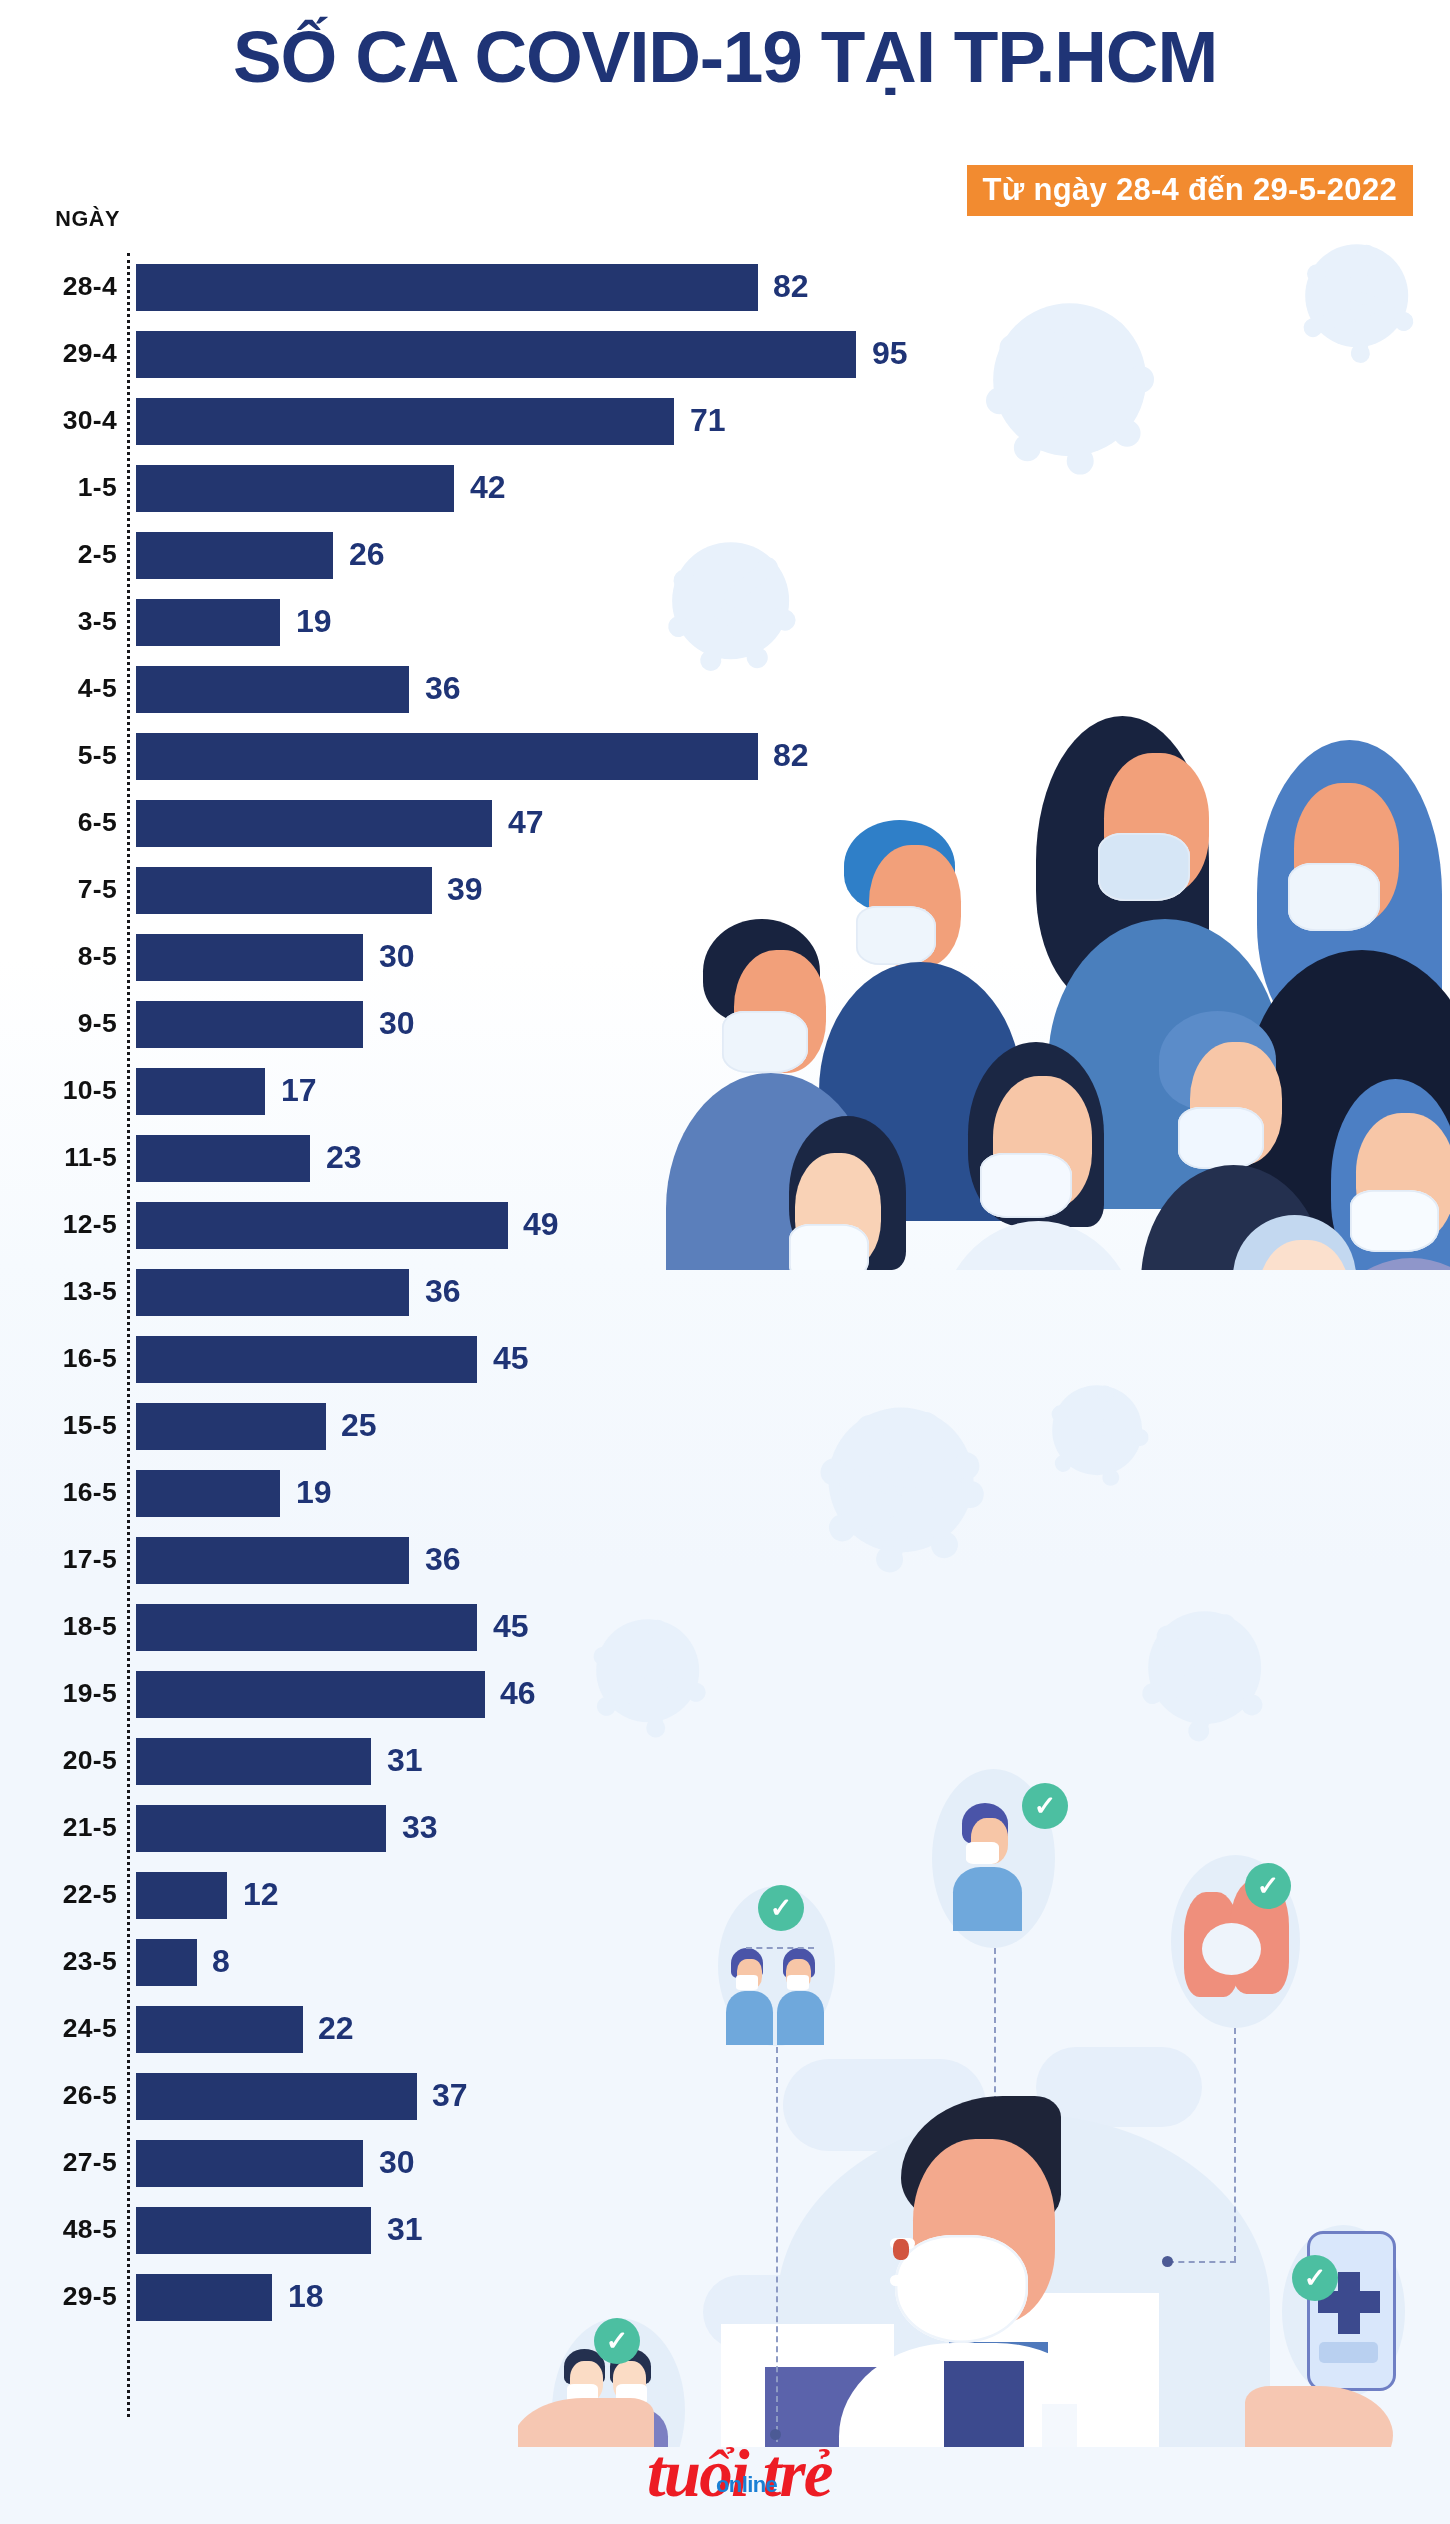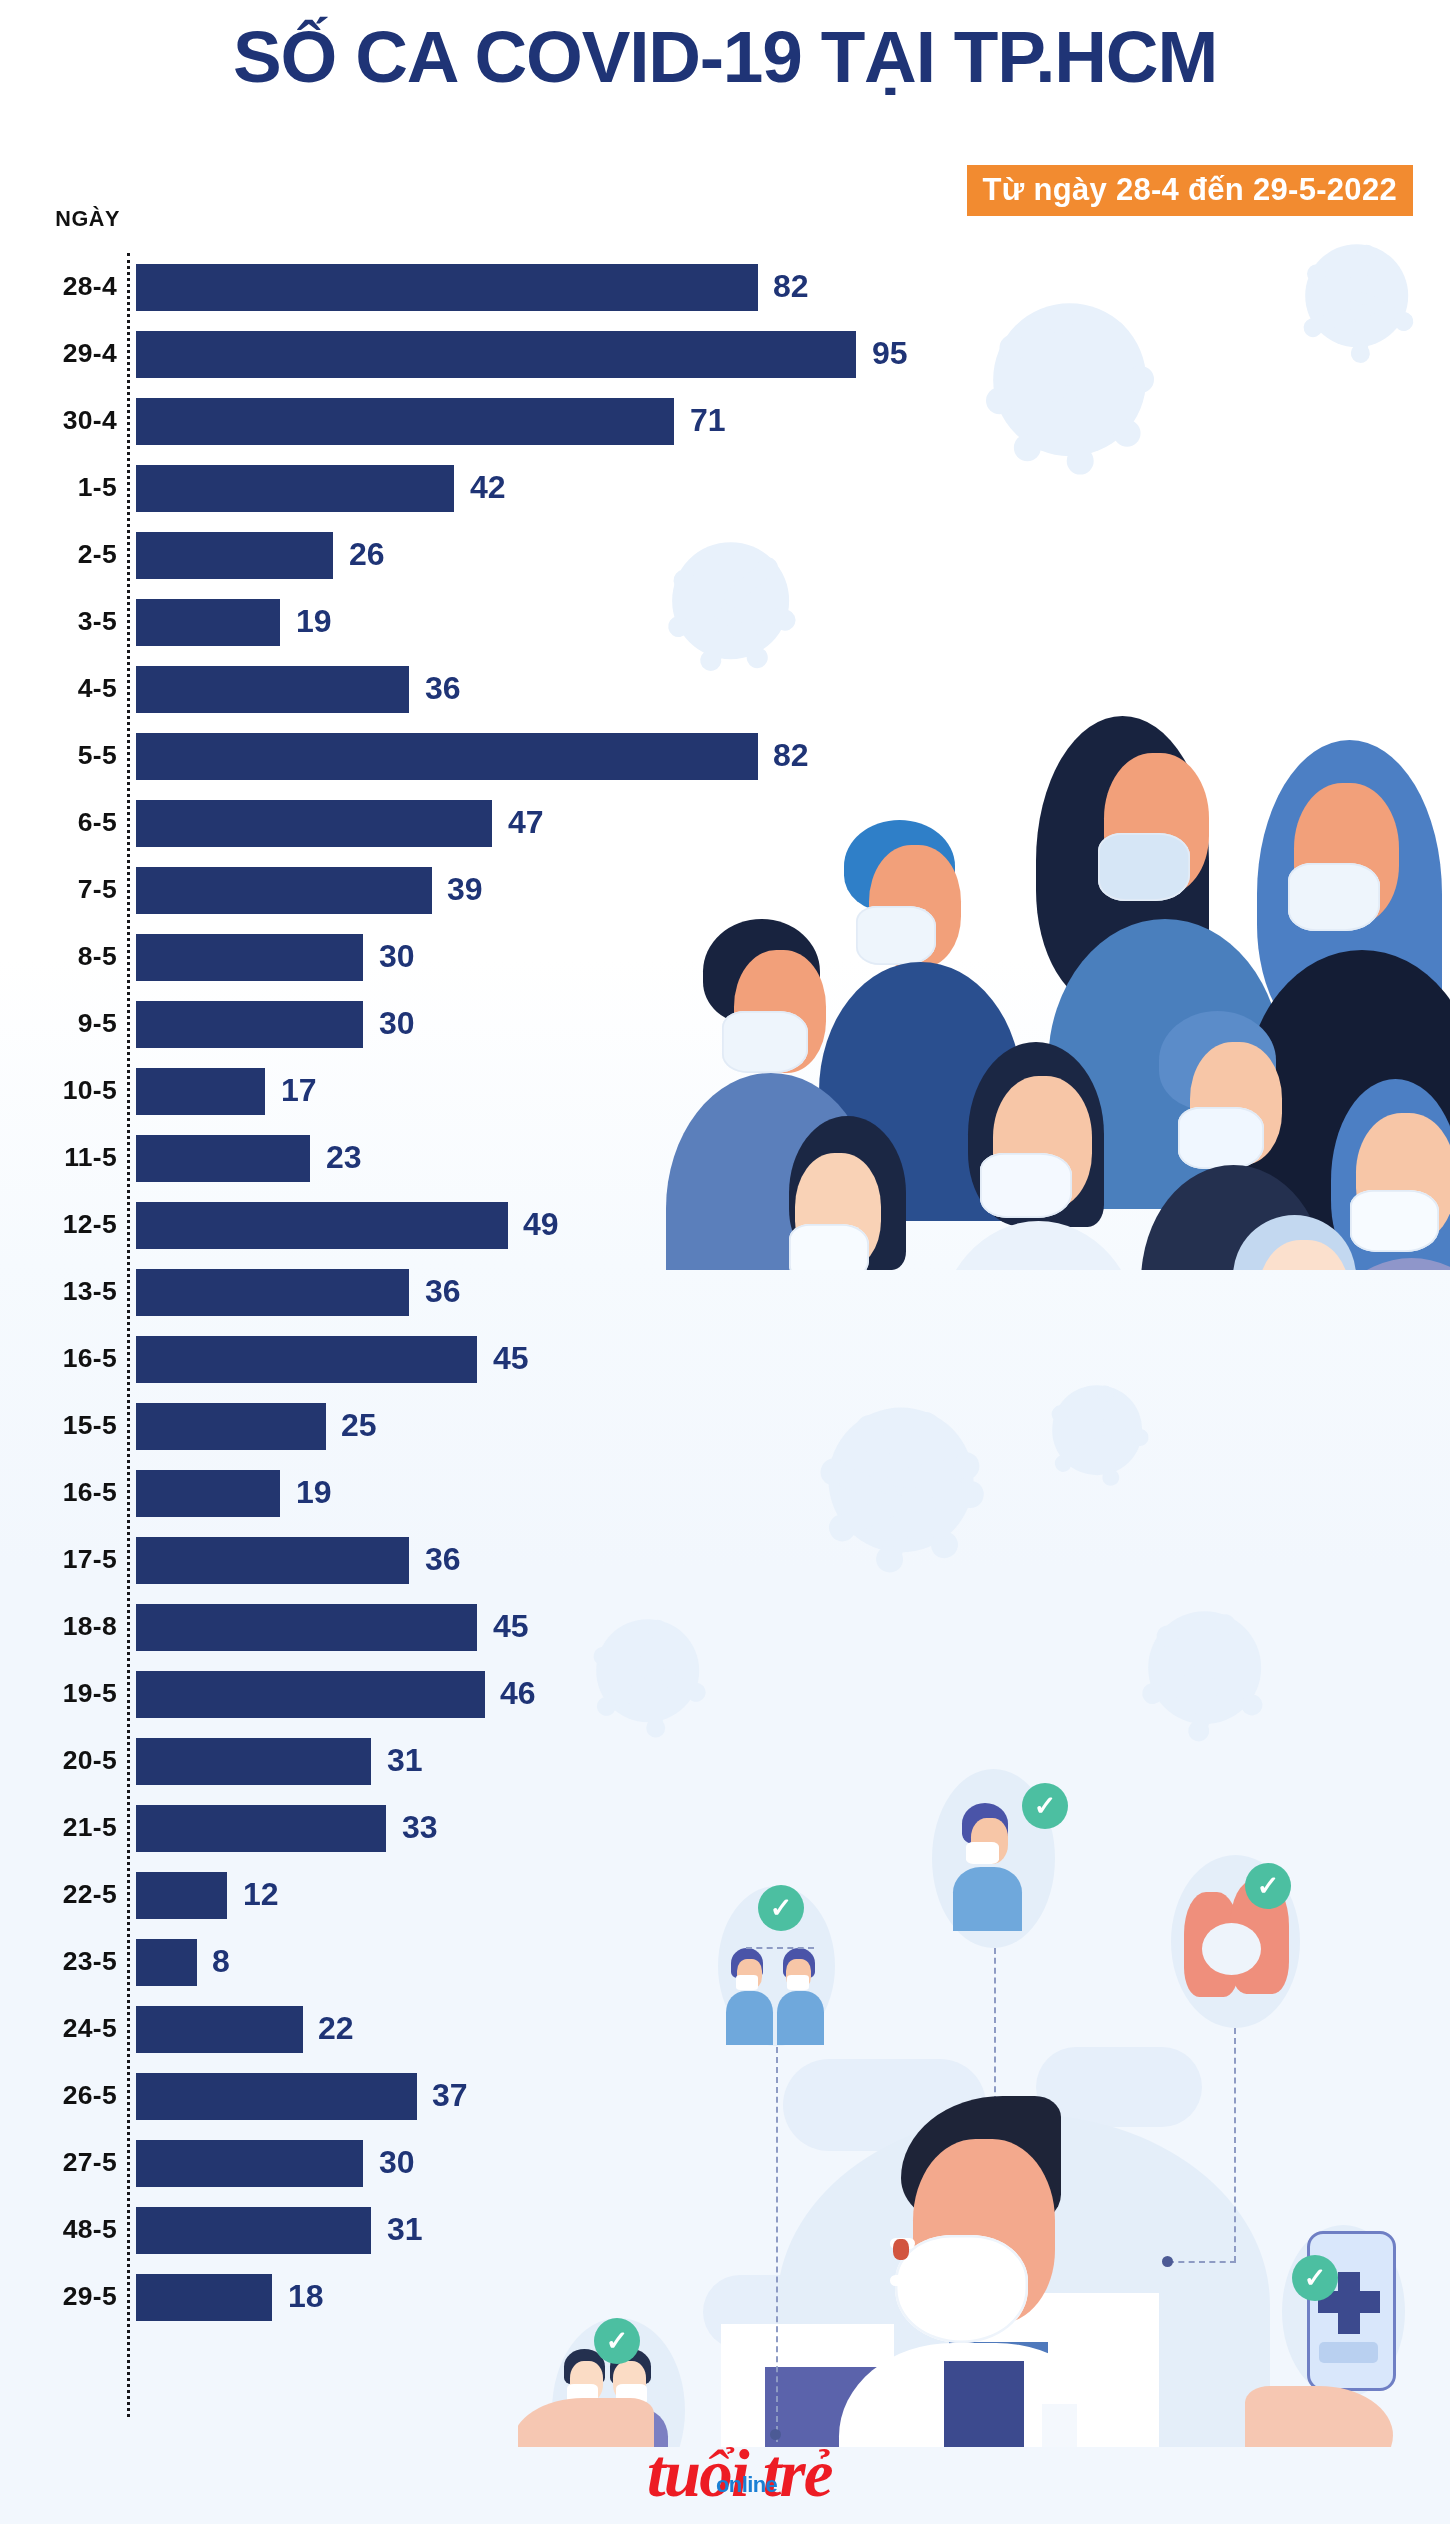--- a/index.html
+++ b/index.html
@@ -366,21 +366,21 @@
           <div class="daylabel">16-5</div>
           <div class="bar" style="width: 144px; background: rgb(35, 54, 111);"></div>
           <div class="val" style="left: 296px; color: rgb(31, 52, 118);">19</div>
         </div>
         <div class="row">
           <div class="daylabel">17-5</div>
           <div class="bar" style="width: 273px; background: rgb(35, 54, 111);"></div>
           <div class="val" style="left: 425px; color: rgb(31, 52, 118);">36</div>
         </div>
         <div class="row">
-          <div class="daylabel">18-8</div>
+          <div class="daylabel">18-5</div>
           <div class="bar" style="width: 341px; background: rgb(35, 54, 111);"></div>
           <div class="val" style="left: 493px; color: rgb(31, 52, 118);">45</div>
         </div>
         <div class="row">
           <div class="daylabel">19-5</div>
           <div class="bar" style="width: 349px; background: rgb(35, 54, 111);"></div>
           <div class="val" style="left: 500px; color: rgb(31, 52, 118); text-align: center;">46</div>
         </div>
         <div class="row">
           <div class="daylabel">20-5</div>

